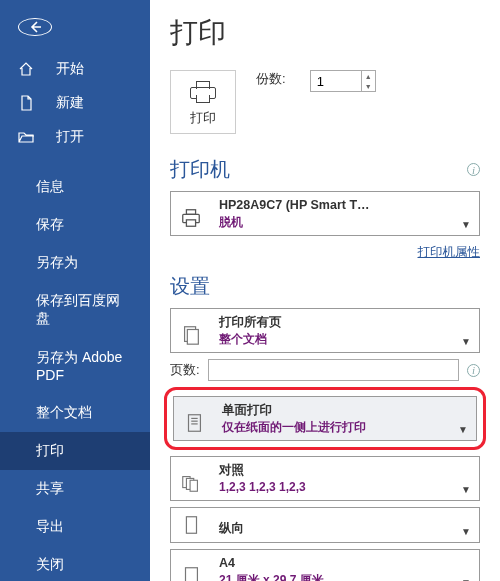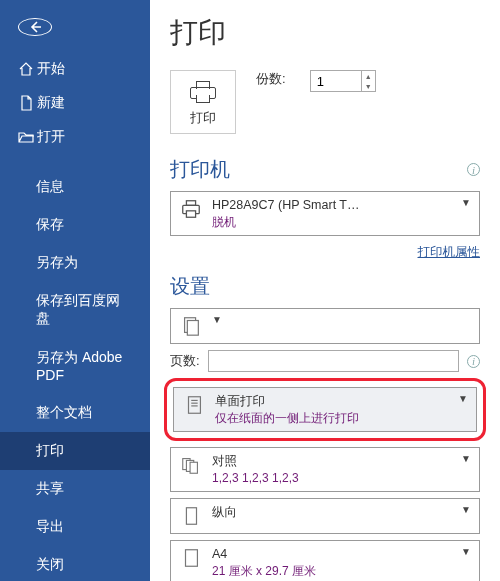--- a/index.html
+++ b/index.html
@@ -1,39 +1,39 @@
 <!DOCTYPE html>
 <html><head>
 <meta charset="utf-8">
 <style>
   * { margin: 0; padding: 0; box-sizing: border-box; font-family: "Microsoft YaHei", "Segoe UI", sans-serif; }
   body { width: 500px; height: 581px; overflow: hidden; background: #fff; display: flex; }
   .sidebar { width: 150px; background: #2b579a; color: #fff; display: flex; flex-direction: column; padding-top: 10px; flex-shrink: 0; }
   .back-btn { width: 34px; height: 34px; border: 1.5px solid #fff; border-radius: 50%; margin: 8px 0 16px 18px; display: flex; align-items: center; justify-content: center; font-size: 18px; cursor: pointer; }
-  .side-item { display: flex; align-items: center; gap: 3px; padding: 8px 18px; font-size: 14px; cursor: pointer; }
+  .side-item { display: flex; align-items: center; gap: 22px; padding: 8px 18px; font-size: 14px; cursor: pointer; }
   .side-item .icn { width: 16px; height: 16px; display: flex; align-items: center; justify-content: center; }
   .side-sub { padding: 10px 18px 10px 36px; font-size: 14px; cursor: pointer; }
   .side-sub.selected { background: #1e3e73; }
   .main { flex: 1; padding: 14px 20px 0 20px; color: #333; overflow: hidden; }
   .title { font-size: 28px; font-weight: 300; color: #333; margin-bottom: 18px; }
   .print-top { display: flex; align-items: flex-start; gap: 20px; margin-bottom: 22px; }
   .print-btn { border: 1px solid #ccc; padding: 8px 16px 6px 16px; text-align: center; cursor: pointer; }
   .print-btn .pi { width: 32px; height: 26px; margin: 0 auto 4px; position: relative; }
   .printer-body { position:absolute; left:3px; top:8px; width:26px; height:12px; border:1.5px solid #444; border-radius:2px; }
   .printer-top { position:absolute; left:9px; top:2px; width:14px; height:8px; border:1.5px solid #444; border-bottom:none; }
   .printer-out { position:absolute; left:9px; top:16px; width:14px; height:8px; border:1.5px solid #444; border-top:none; background:#fff; }
   .print-btn .lbl { font-size: 13px; }
   .copies { display: flex; align-items: flex-start; gap: 24px; font-size: 13px; }
   .copies .spin { display: flex; align-items: stretch; border: 1px solid #aaa; height: 22px; }
   .copies .spin input { border: none; width: 50px; padding: 0 6px; font-size: 13px; outline: none; }
   .copies .arrows { display: flex; flex-direction: column; width: 14px; border-left: 1px solid #aaa; }
   .copies .arrows span { flex: 1; font-size: 7px; display: flex; align-items: center; justify-content: center; cursor: pointer; color:#666; }
   .section-title { font-size: 20px; color: #2b579a; font-weight: 400; margin-bottom: 8px; display:flex; align-items:center; justify-content:space-between; }
   .info-i { font-size: 11px; color: #8aa; border:1px solid #8aa; border-radius:50%; width:13px; height:13px; display:flex; align-items:center; justify-content:center; font-style: italic; font-family: serif; }
-  .dropdown { border: 1px solid #999; padding: 5px 8px; display: flex; align-items: flex-start; gap: 9px; margin-bottom: 6px; cursor: pointer; background:#fff; }
+  .dropdown { border: 1px solid #999; padding: 5px 8px; display: flex; align-items: flex-end; gap: 16px; margin-bottom: 6px; cursor: pointer; background:#fff;font-weight:bold; }
   .dropdown .icon { width: 24px; height: 24px; flex-shrink: 0; display:flex; align-items:center; justify-content:center; }
   .dropdown .icon svg { width:22px; height:22px; }
   .dropdown .text { flex: 1; font-size: 12px; line-height: 1.35; color:#333; }
   .dropdown .text .l1 { font-size: 12.5px; }
   .dropdown .text .l2 { color: #701a75; font-size: 12px; }
   .dropdown .caret { font-size: 10px; color: #444; }
   .link-row { text-align: right; margin-bottom: 12px; }
   .link { color: #2b579a; font-size: 12.5px; text-decoration: underline; cursor: pointer; }
   .pages-row { display: flex; align-items: center; gap: 8px; font-size: 13px; margin-bottom: 6px; }
   .pages-row input { flex: 1; border: 1px solid #aaa; height: 22px; padding: 0 6px; font-size: 12px; }
@@ -133,20 +133,24 @@
       <span>设置</span>
     </div>
 
   <div class="dropdown">
     <div class="icon">
       <svg viewBox="0 0 24 24" fill="none" stroke="#777" stroke-width="1.3">
           <rect x="5" y="3" width="12" height="16"></rect>
           <rect x="8" y="6" width="12" height="16" fill="#fff"></rect>
         </svg>
     </div>
+    <div class="text">
+      <div class="l1">打印所有页</div>
+      <div class="l2">整个文档</div>
+    </div>
     <div class="caret">▼</div>
   </div>
 
   <div class="pages-row">
     <span>页数:</span>
     <input value="" style="">
     <span class="info-i">i</span>
   </div>
 
   <div class="highlight-box">

